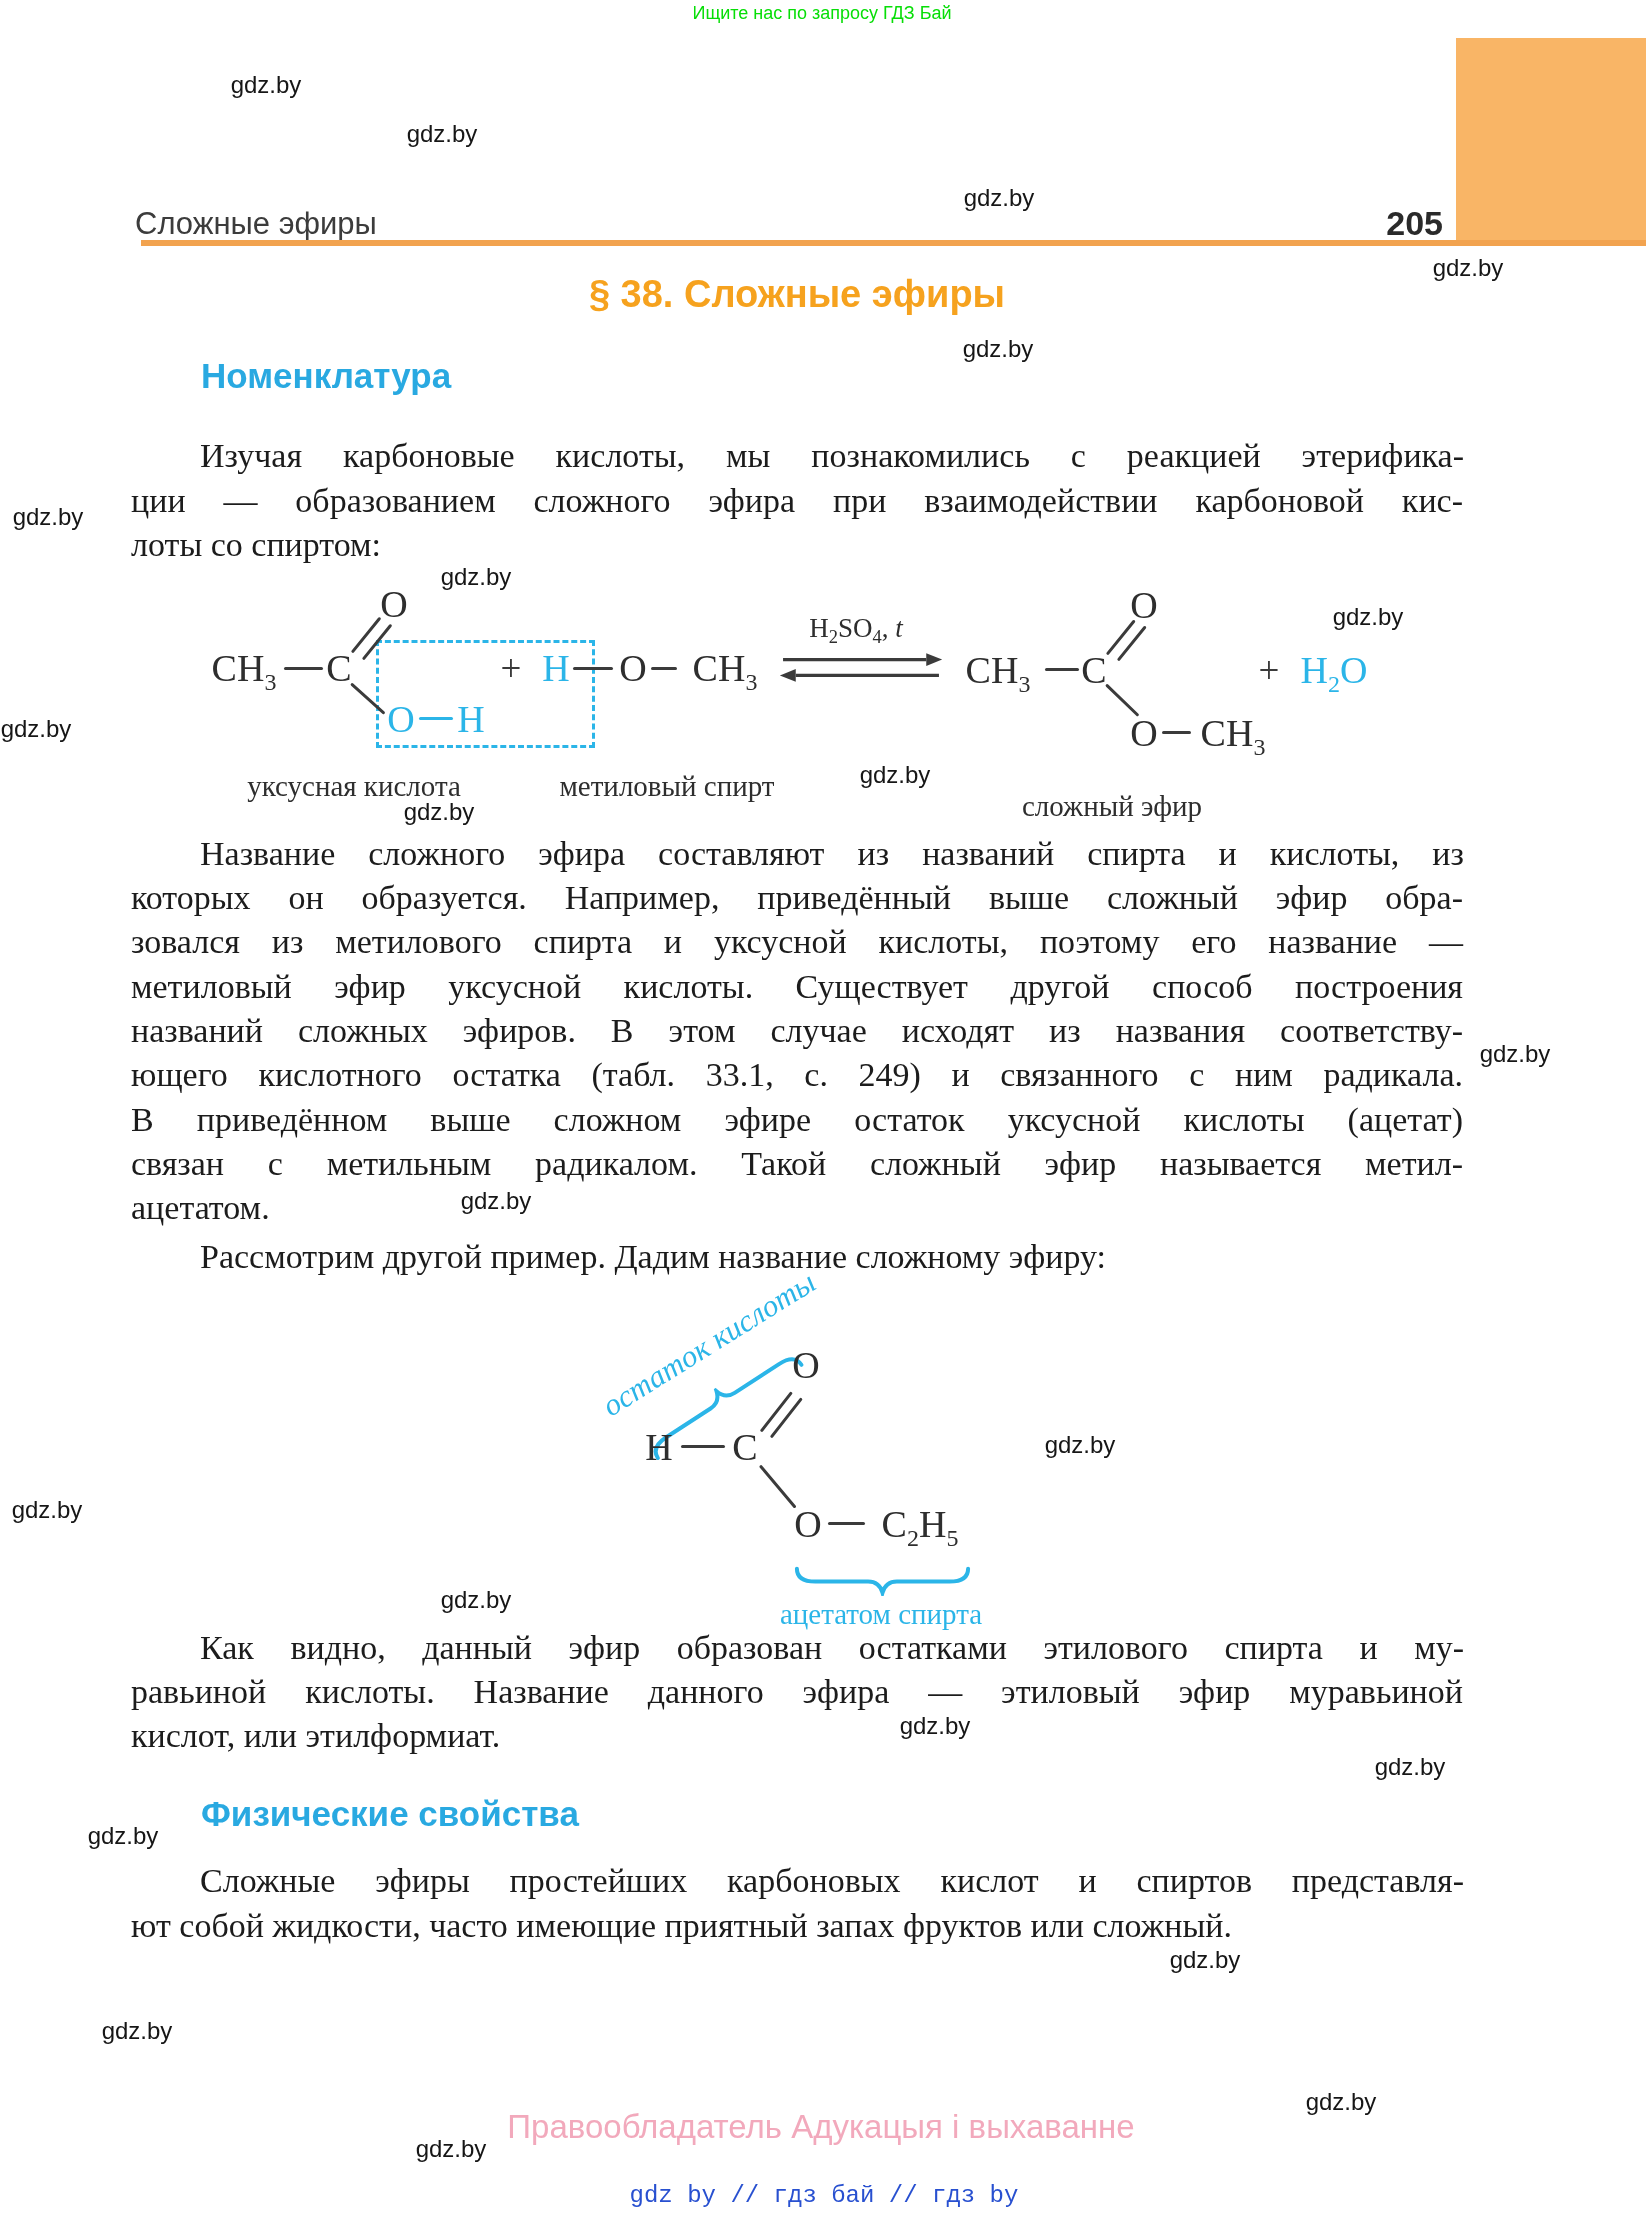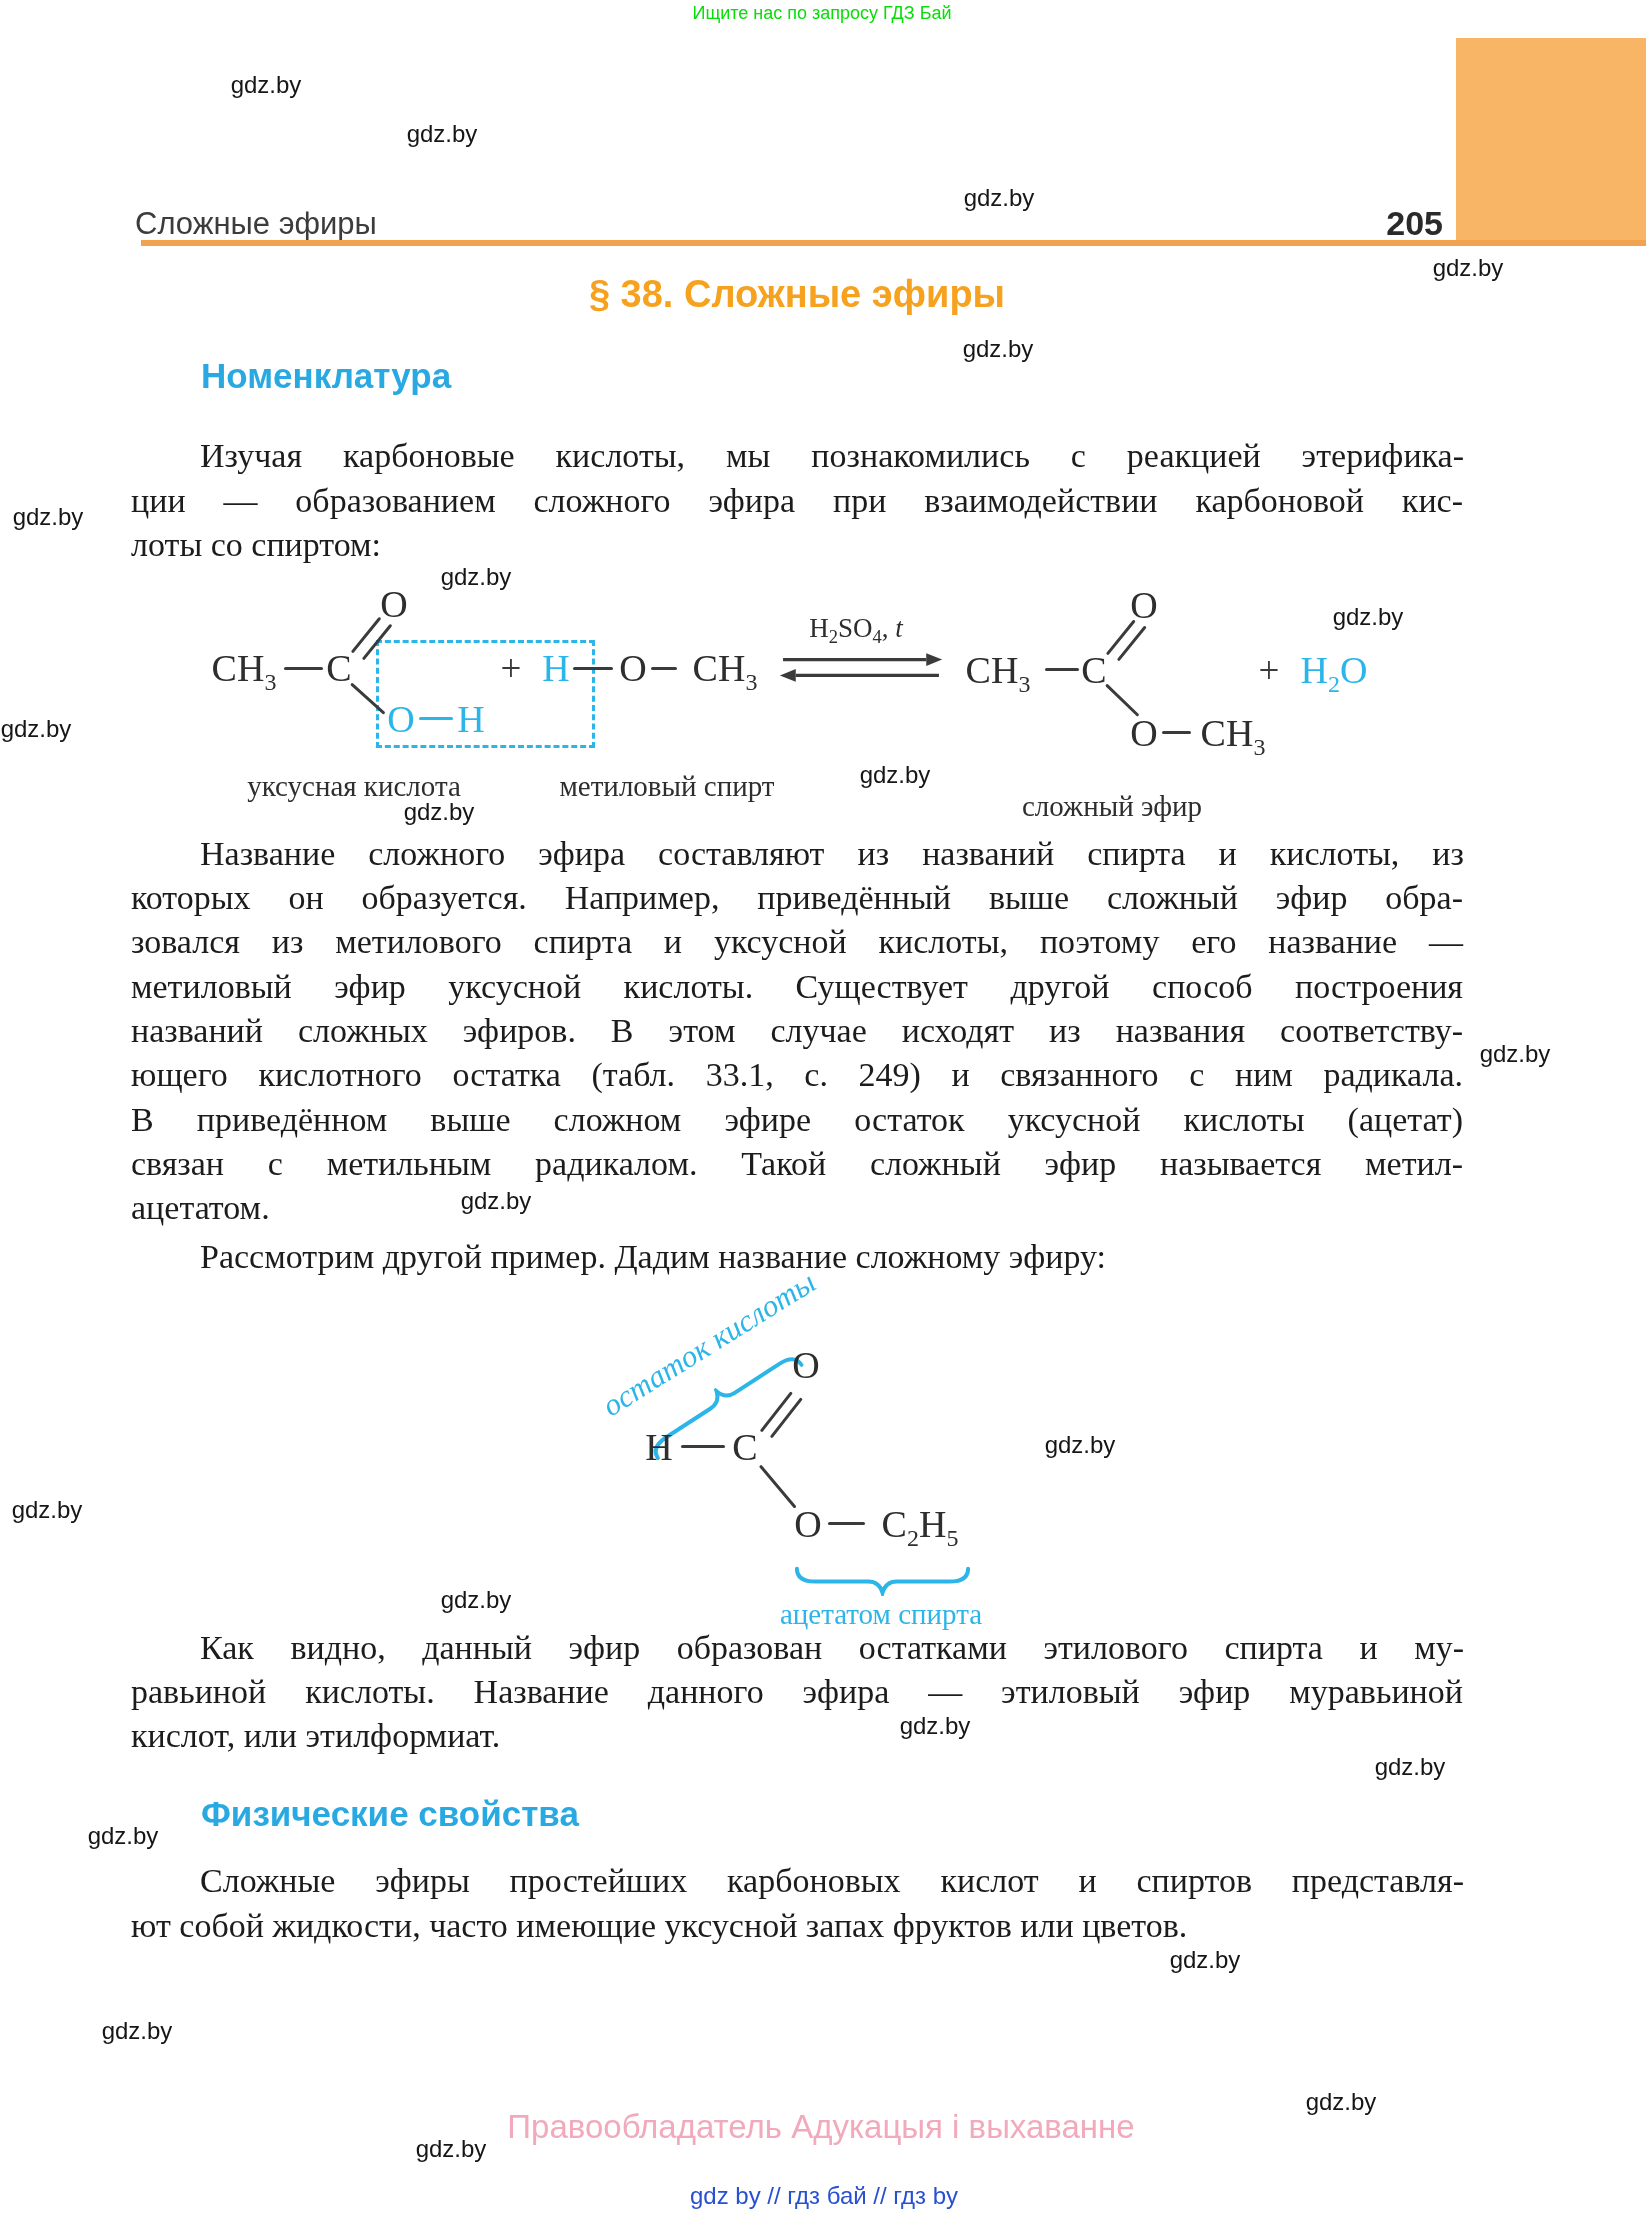--- a/index.html
+++ b/index.html
@@ -40,21 +40,21 @@
       border:3.2px dashed var(--cyan_chem);box-sizing:border-box;}
   .cat{position:absolute;transform:translate(-50%,-50%);font-size:27px;color:#2e2e2e;white-space:nowrap;}
   .cat .sb{font-size:18.5px;top:6.4px;}
   .cysvg{color:var(--cyan_chem);position:absolute;}
   .rotlab{position:absolute;left:709px;top:1344px;transform:translate(-50%,-50%) rotate(-32deg);
       font-size:31px;font-style:italic;color:var(--cyan_chem);white-space:nowrap;}
   
   .pink{position:absolute;left:821px;top:2062px;transform:translateX(-50%);
       font-family:"Liberation Sans",sans-serif;font-size:33px;color:var(--pink);white-space:nowrap;margin-top:46px;}
   .links{position:absolute;left:824px;top:2182px;transform:translateX(-50%);
-      font-family:Liberation Sans, sans-serif;font-size:24px;color:var(--link_blue);white-space:nowrap;}
+      font-family:Liberation Mono, monospace;font-size:24px;color:var(--link_blue);white-space:nowrap;}
 </style>
 </head>
 <body>
 
 <div class="banner">Ищите нас по запросу ГДЗ Бай</div>
 
 <div class="orangeblock"></div>
 <div class="runtitle">Сложные эфиры</div>
 <div class="pagenum">205</div>
 <div class="hrule"></div>
@@ -158,21 +158,21 @@
 
 <div>
   <div class="bl jl ind" style="top:1626px">Как видно, данный эфир образован остатками этилового спирта и му-</div>
   <div class="bl jl" style="top:1670px">равьиной кислоты. Название данного эфира — этиловый эфир муравьиной</div>
   <div class="bl ll" style="top:1714px">кислот, или этилформиат.</div>
 </div>
 
 <div class="h2" style="top:1791px">Физические свойства</div>
 <div>
   <div class="bl jl ind" style="top:1859px">Сложные эфиры простейших карбоновых кислот и спиртов представля-</div>
-  <div class="bl ll" style="top:1904px">ют собой жидкости, часто имеющие уксусной запах фруктов или цветов.</div>
+  <div class="bl ll" style="top:1904px">ют собой жидкости, часто имеющие приятный запах фруктов или сложный.</div>
 </div>
 
 <div class="pink">Правообладатель Адукацыя і выхаванне</div>
 <div class="links">gdz by  //  гдз бай  //  гдз by</div>
 
 <div>
   <span class="wm" style="left:266px;top:85px">gdz.by</span>
   <span class="wm" style="left:442px;top:134px">gdz.by</span>
   <span class="wm" style="left:999px;top:198px">gdz.by</span>
   <span class="wm" style="left:1468px;top:268px">gdz.by</span>

